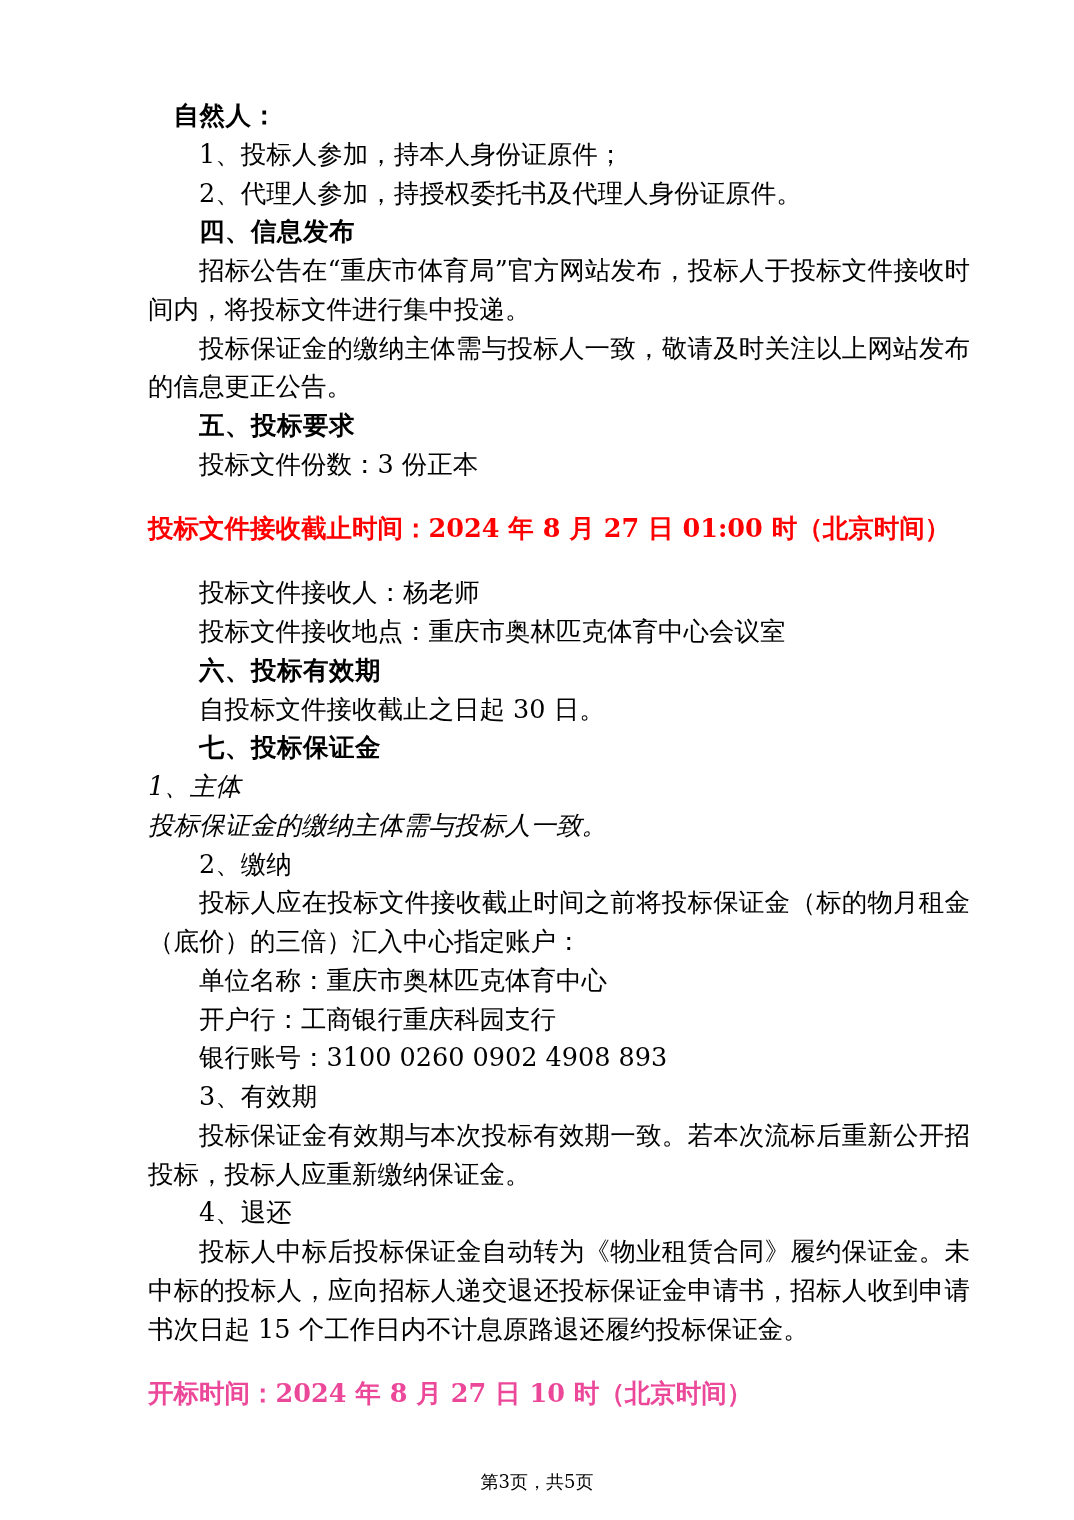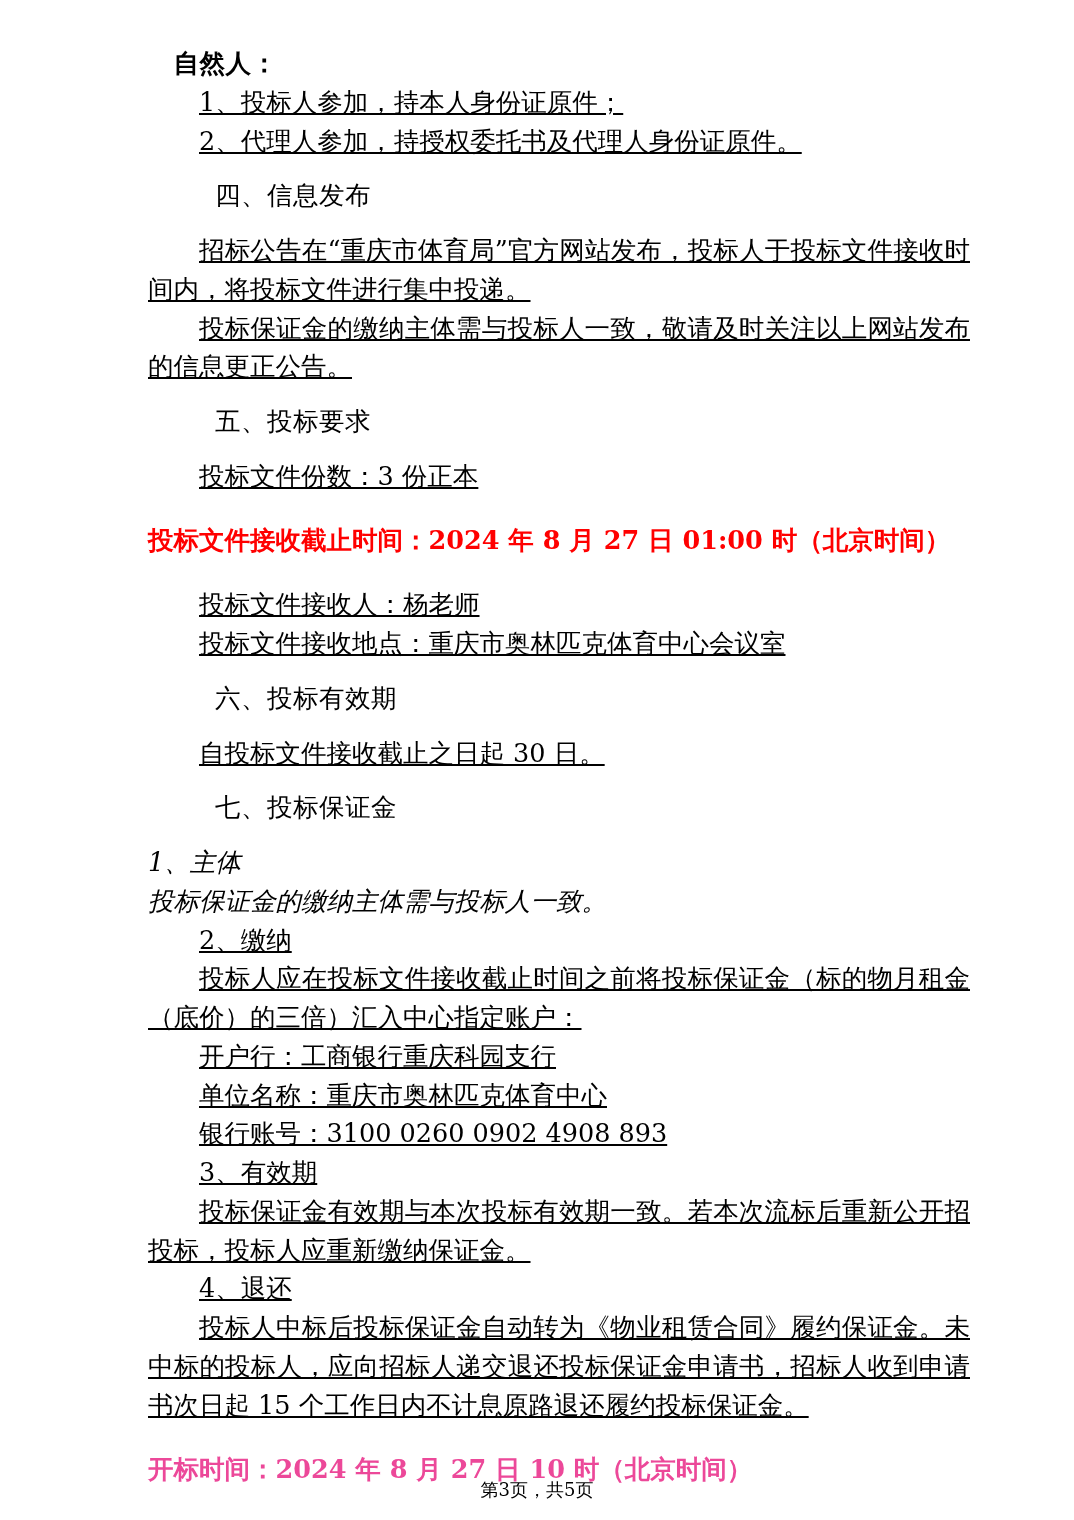--- a/index.html
+++ b/index.html
@@ -13,46 +13,45 @@
     font-family: "DejaVu Serif", "Liberation Serif", serif;
     color: #000000;
     position: relative;
     overflow: hidden;
   }
   .page {
     position: relative;
     width: 1074px;
     height: 1520px;
     box-sizing: border-box;
-    padding: 44px 104px 0 148px;
+    padding: 96px 104px 0 148px;
   }
   .doc-body {
     font-size: 25.5px;
     line-height: 1.52;
   }
   
   .heading {
-    font-weight: normal;
+    font-weight: bold;
     text-indent: 2em;
-    margin: 16px;
+    margin: 0;
     letter-spacing: 0.5px;
   }
   .heading-tight {
     font-weight: bold;
     text-indent: 1em;
     margin: 0;
     letter-spacing: 0.5px;
   }
   
   .p-ind {
     margin: 0;
     text-indent: 2em;
     text-align: justify;
     text-justify: inter-ideograph;
-    text-decoration: underline;
   }
   
   .p-flat {
     margin: 0;
     text-indent: 0;
     text-align: justify;
     text-justify: inter-ideograph;
     font-style: italic;
   }
   
@@ -62,21 +61,21 @@
   }
   .red-ind {
     color: #ec4899;
     font-weight: bold;
     text-indent: 0;
   }
   .footer {
     position: absolute;
     left: 0;
     right: 0;
-    bottom: 18px;
+    bottom: 26px;
     text-align: center;
     font-size: 18px;
     font-family: "DejaVu Serif", "Liberation Serif", serif;
     color: #000;
   }
 </style>
 </head>
 <body>
 
 <div class="page">
@@ -92,22 +91,22 @@
       <p class="red">投标文件接收截止时间：2024 年 8 月 27 日 01:00 时（北京时间）</p>
       <p class="p-ind">投标文件接收人：杨老师</p>
       <p class="p-ind">投标文件接收地点：重庆市奥林匹克体育中心会议室</p>
       <p class="heading">六、投标有效期</p>
       <p class="p-ind">自投标文件接收截止之日起 30 日。</p>
       <p class="heading">七、投标保证金</p>
       <p class="p-flat">1、主体</p>
       <p class="p-flat">投标保证金的缴纳主体需与投标人一致。</p>
       <p class="p-ind">2、缴纳</p>
       <p class="p-ind">投标人应在投标文件接收截止时间之前将投标保证金（标的物月租金（底价）的三倍）汇入中心指定账户：</p>
+      <p class="p-ind">单位名称：重庆市奥林匹克体育中心</p>
       <p class="p-ind">开户行：工商银行重庆科园支行</p>
-      <p class="p-ind">单位名称：重庆市奥林匹克体育中心</p>
       <p class="p-ind">银行账号：3100 0260 0902 4908 893</p>
       <p class="p-ind">3、有效期</p>
       <p class="p-ind">投标保证金有效期与本次投标有效期一致。若本次流标后重新公开招投标，投标人应重新缴纳保证金。</p>
       <p class="p-ind">4、退还</p>
       <p class="p-ind">投标人中标后投标保证金自动转为《物业租赁合同》履约保证金。未中标的投标人，应向招标人递交退还投标保证金申请书，招标人收到申请书次日起 15 个工作日内不计息原路退还履约投标保证金。</p>
       <p class="red-ind">开标时间：2024 年 8 月 27 日 10 时（北京时间）</p>
     </div>
   <div class="footer">第3页，共5页</div>
 </div>
 

